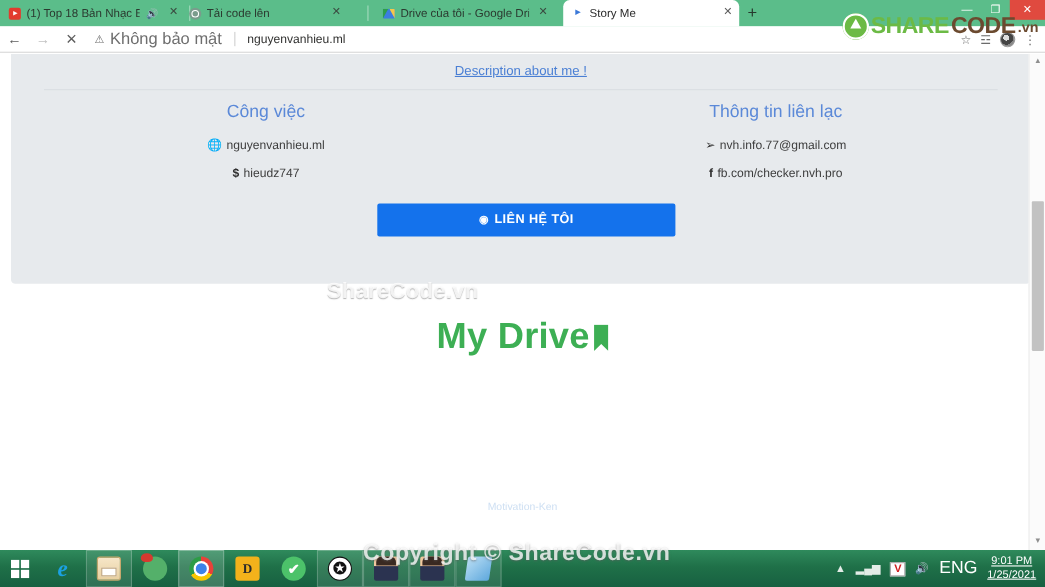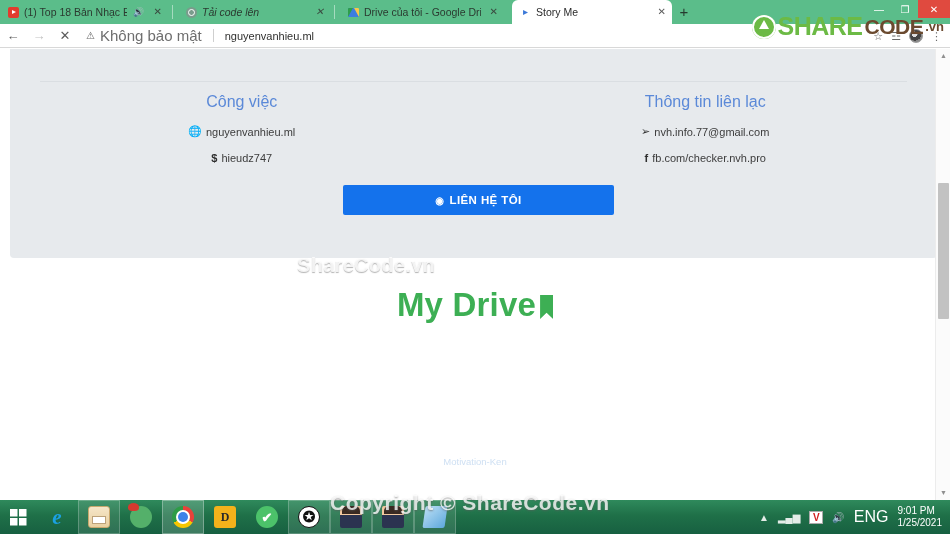--- a/index.html
+++ b/index.html
@@ -84,21 +84,21 @@
 
   
   .sc-logo { position:absolute; right:6px; top:12px; display:flex;
              align-items:center; gap:2px; pointer-events:none; }
   .sc-mark { width:24px; height:24px; border-radius:50%;
              background:#6cba45; position:relative;
              box-shadow:inset 0 0 0 2px #ffffff; }
   .sc-mark::after { content:""; position:absolute; left:7px; top:5px;
              width:0;height:0;border-left:5px solid transparent;
              border-right:5px solid transparent;border-bottom:9px solid #ffffff; }
-  .sc-share { font-size:25px; font-weight:bold; color:#6cba45; letter-spacing:-.5px; }
+  .sc-share { font-size:21px; font-weight:bold; color:#6cba45; letter-spacing:-.5px; }
   .sc-code { font-size:21px; font-weight:bold; color:#6b4a2f; letter-spacing:-.5px; }
   .sc-vn { font-size:13px; font-weight:bold; color:#6b4a2f; }
 
   
   .viewport {
     position:absolute; left:0; top:49px; width:950px; height:451px;
     background:#ffffff; overflow:hidden;
   }
 
   .panel {
@@ -214,21 +214,21 @@
   .ic-blue { background:linear-gradient(135deg,#bcdff5,#5ea8dd);
       border-radius:2px; transform:skewX(-8deg); }
 
   .tray { position:absolute; right:0; top:0; height:34px; display:flex;
           align-items:center; gap:9px; padding-right:8px; color:#ffffff; }
   .tray-ico { font-size:10px; color:#e3ece7; }
   .tray-v { width:14px; height:13px; background:#ffffff; border:1px solid #aaa;
             color:#d01f1f; font-size:10px; font-weight:bold; line-height:12px;
             text-align:center; }
   .tray-lang { font-size:16px; color:#ffffff; }
-  .tray-clock { font-size:10px; color:#ffffff; text-align:left; line-height:12px; }
+  .tray-clock { font-size:10px; color:#ffffff; text-align:center; line-height:12px;text-decoration:underline; }
 
   .wm-bottom {
     position:absolute; left:330px; top:491px;
     font-size:21px; font-weight:bold; color:rgba(255,255,255,.78);
     text-shadow:0 1px 2px rgba(90,90,90,.6);
     letter-spacing:.5px; pointer-events:none; white-space:nowrap; z-index:50;
   }
 </style>
 </head>
 <body>
@@ -238,21 +238,21 @@
   <div class="tabstrip">
 
     <div class="tab" style="left:0px;width:168px;">
       <span class="favicon fav-yt"></span>
       <span class="tab-title">(1) Top 18 Bản Nhạc EDM Tu</span>
       <span class="tab-audio">🔊</span>
       <span class="tab-x">✕</span>
     </div>
     <div class="tab-sep" style="left:172px;"></div>
 
-    <div class="tab" style="left:178px;width:152px;font-style:italic;">
+    <div class="tab" style="left:164px;width:152px;">
       <span class="favicon fav-globe"></span>
       <span class="tab-title">Tải code lên</span>
       <span class="tab-x">✕</span>
     </div>
     <div class="tab-sep" style="left:334px;"></div>
 
     <div class="tab" style="left:340px;width:164px;">
       <span class="favicon fav-drive"></span>
       <span class="tab-title">Drive của tôi - Google Drive</span>
       <span class="tab-x">✕</span>
@@ -300,20 +300,21 @@
     <span class="sc-mark"></span>
     <span class="sc-share">SHARE</span>
     <span class="sc-code">CODE</span>
     <span class="sc-vn">.vn</span>
   </div>
 
   <div class="viewport">
 
     <div class="panel">
 
+      <a class="desc-link" href="#">Description about me !</a>
       <div class="hr"></div>
 
       <div class="cols">
 
         <div class="col">
           <div class="col-title">Công việc</div>
           <div class="col-line">
             <span class="gi">🌐</span>
             <span>nguyenvanhieu.ml</span>
           </div>

